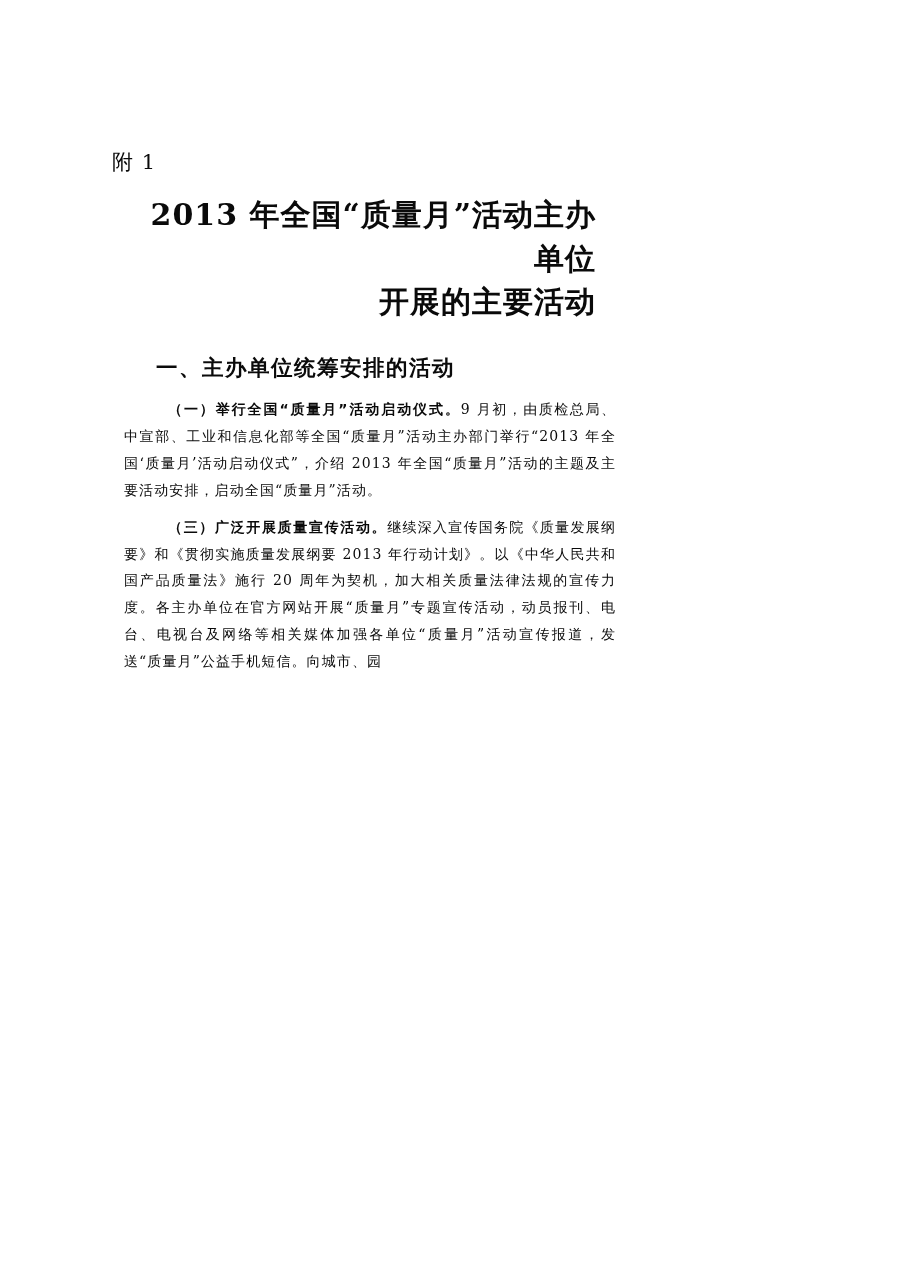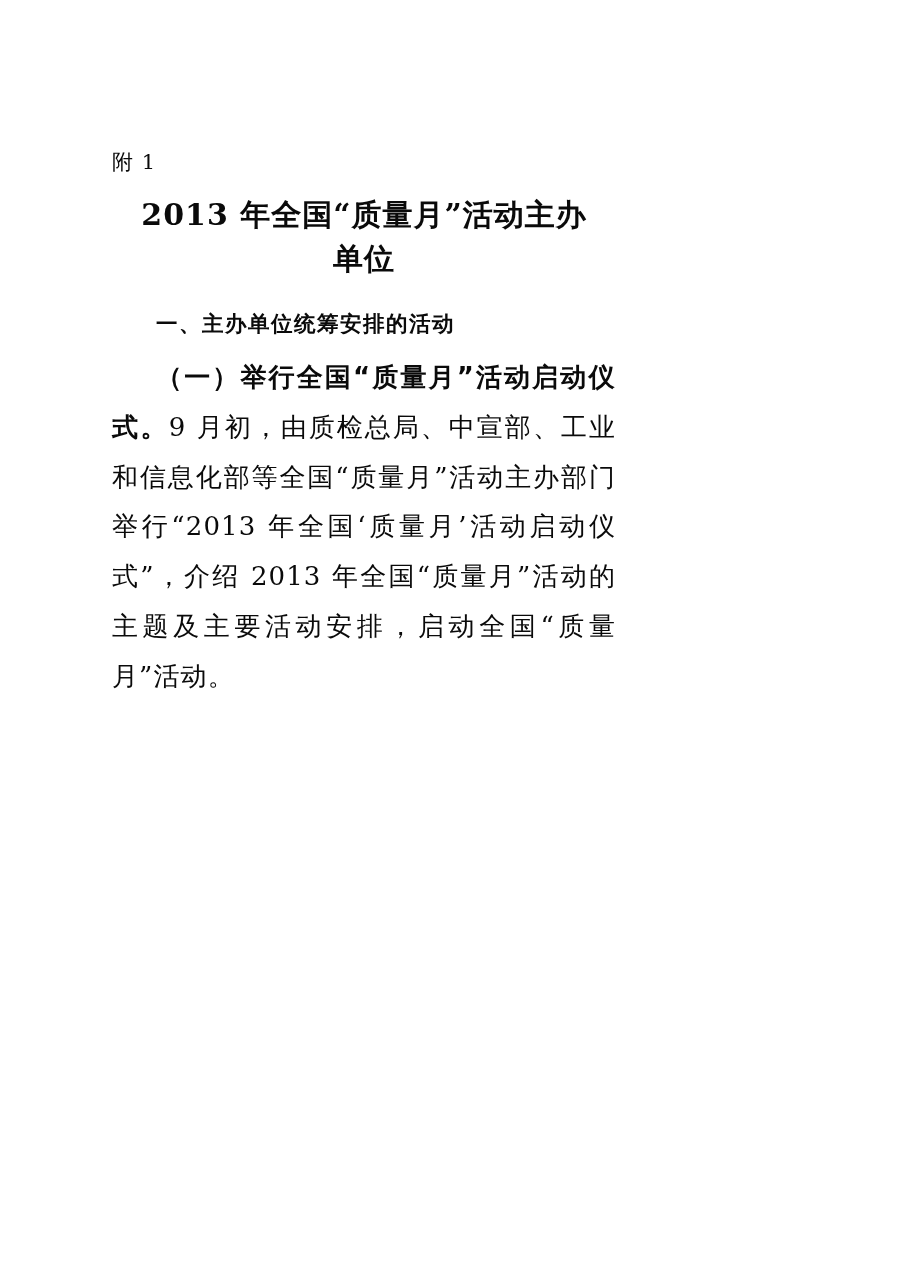--- a/index.html
+++ b/index.html
@@ -23,21 +23,21 @@
     position: relative;
   }
   .attach-label {
     font-size: 21px;
     font-family: "DejaVu Serif", "Liberation Serif", serif;
     letter-spacing: 1px;
     margin: 0 0 18px 0;
     line-height: 1.2;
   }
   .doc-title {
-    text-align: center;
+    text-align: right;
     font-size: 30px;
     font-weight: bold;
     font-family: "DejaVu Serif", "Liberation Serif", serif;
     line-height: 1.45;
     letter-spacing: 1px;
     margin: 6px 0 26px 0;
     padding: 0 20px;
   }
   .doc-title .line {
     display: block;
@@ -45,46 +45,50 @@
   .section-heading {
     font-size: 21.5px;
     font-weight: bold;
     font-family: "DejaVu Sans", "Liberation Sans", sans-serif;
     letter-spacing: 1.5px;
     text-indent: 44px;
     margin: 0 0 10px 0;
     line-height: 1.7;
   }
   p.body-para {
-    font-size: 26px;
+    font-size: 14px;
     line-height: 1.92;
     letter-spacing: 1.1px;
     text-align: justify;
     text-indent: 44px;
-    margin: 0 0 10px 0;
+    margin: 0 0 10px 12px;
     word-break: break-all;
   }
   p.body-para b {
     font-family: "DejaVu Sans", "Liberation Sans", sans-serif;
     font-weight: bold;
     letter-spacing: 1.5px;
   }
 </style>
 </head>
 <body>
 
 <div class="page">
 
   <div class="attach-label">附 1</div>
 
   <h1 class="doc-title">
     <span class="line">2013 年全国“质量月”活动主办单位</span>
+    <span class="line">开展的主要活动</span>
   </h1>
 
   <div class="section-heading">一、主办单位统筹安排的活动</div>
 
   <p class="body-para">
     <b>（一）举行全国“质量月”活动启动仪式。</b><span>9 月初，由质检总局、中宣部、工业和信息化部等全国“质量月”活动主办部门举行“2013 年全国‘质量月’活动启动仪式”，介绍 2013 年全国“质量月”活动的主题及主要活动安排，启动全国“质量月”活动。</span>
   </p>
 
 
+  <p class="body-para">
+    <b>（三）广泛开展质量宣传活动。</b><span>继续深入宣传国务院《质量发展纲要》和《贯彻实施质量发展纲要 2013 年行动计划》。以《中华人民共和国产品质量法》施行 20 周年为契机，加大相关质量法律法规的宣传力度。各主办单位在官方网站开展“质量月”专题宣传活动，动员报刊、电台、电视台及网络等相关媒体加强各单位“质量月”活动宣传报道，发送“质量月”公益手机短信。向城市、园</span>
+  </p>
 
 </div>
 
 </body></html>

